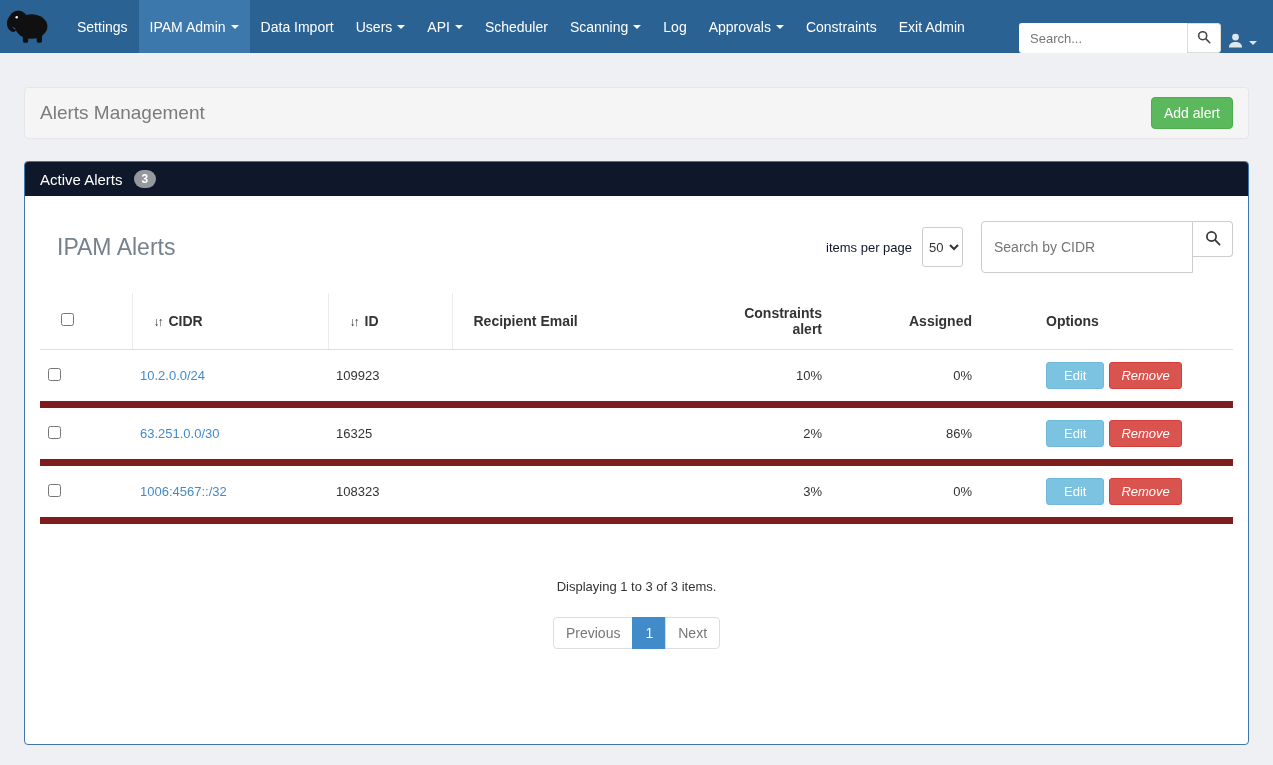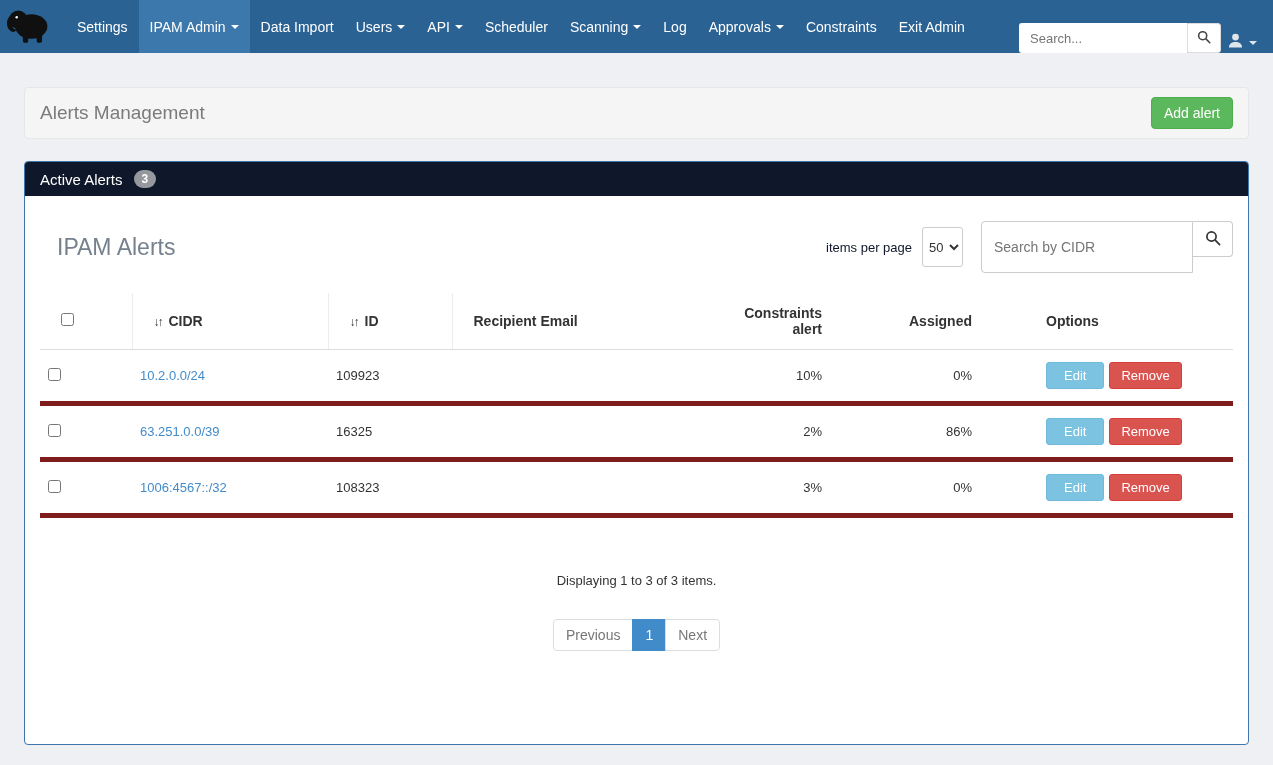--- a/index.html
+++ b/index.html
@@ -89,41 +89,41 @@
     cursor:pointer; padding:0;
   }
 
   
   table { width:100%; border-collapse:collapse; table-layout:fixed; }
   th {
     text-align:left; font-size:14px; font-weight:bold; color:#333;
     padding:12px 21px; border-bottom:1px solid #ddd;
   }
   th.sep { border-right:1px solid #ececec; }
-  td { font-size:13px; padding:12px 8px; border-bottom:5px solid #7f1d1d; }
+  td { font-size:13px; padding:12px 8px; border-bottom:7px solid #7f1d1d; }
   .sort-icon {
     font-size:12px; font-weight:bold; letter-spacing:-2px; margin-right:7px;
     color:#333; cursor:pointer;
   }
   .num { text-align:right; padding-right:10px; }
   .opt { padding-left:64px; }
   a.cidr-link { color:#428bca; text-decoration:none; }
   .btn-edit {
     background:#7cc3e2; border:1px solid #6fbada; color:#fff;
     font-size:13px; padding:5px 17px; border-radius:3px; margin-right:5px;
   }
   .btn-remove {
     background:#d9534f; border:1px solid #d43f3a; color:#fff;
-    font-size:13px; padding:5px 11px; border-radius:3px;
+    font-size:13px; padding:5px 11px; border-radius:3px;font-style:italic;
   }
   input[type="checkbox"] { width:13px; height:13px; margin:0; cursor:pointer; }
 
   
   .table-summary { text-align:center; font-size:13px; color:#333; margin-top:55px; }
-  .pagination-wrap { text-align:center; margin-top:31px; }
+  .pagination-wrap { text-align:center; margin-top:23px; }
   .pagination { display:inline-flex; }
   .page-item {
     border:1px solid #ddd; background:#fff; color:#777; font-size:14px;
     padding:7px 12px; margin-left:-1px; cursor:pointer; font-family:inherit;
   }
   .page-item:first-child { border-radius:4px 0 0 4px; margin-left:0; }
   .page-item:last-child { border-radius:0 4px 4px 0; }
   .page-item.active { background:#428bca; border-color:#428bca; color:#fff; }
 </style>
 </head>
@@ -278,21 +278,21 @@
             <td>109923</td>
             <td></td>
             <td class="num">10%</td>
             <td class="num">0%</td>
             <td class="opt">
               <button class="btn btn-edit">Edit</button><button class="btn btn-remove">Remove</button>
             </td>
           </tr>
           <tr>
             <td><input type="checkbox" style=""></td>
-            <td><a class="cidr-link" href="#">63.251.0.0/39</a></td>
+            <td><a class="cidr-link" href="#">63.251.0.0/30</a></td>
             <td>16325</td>
             <td></td>
             <td class="num">2%</td>
             <td class="num">86%</td>
             <td class="opt">
               <button class="btn btn-edit">Edit</button><button class="btn btn-remove">Remove</button>
             </td>
           </tr>
           <tr>
             <td><input type="checkbox" style=""></td>

